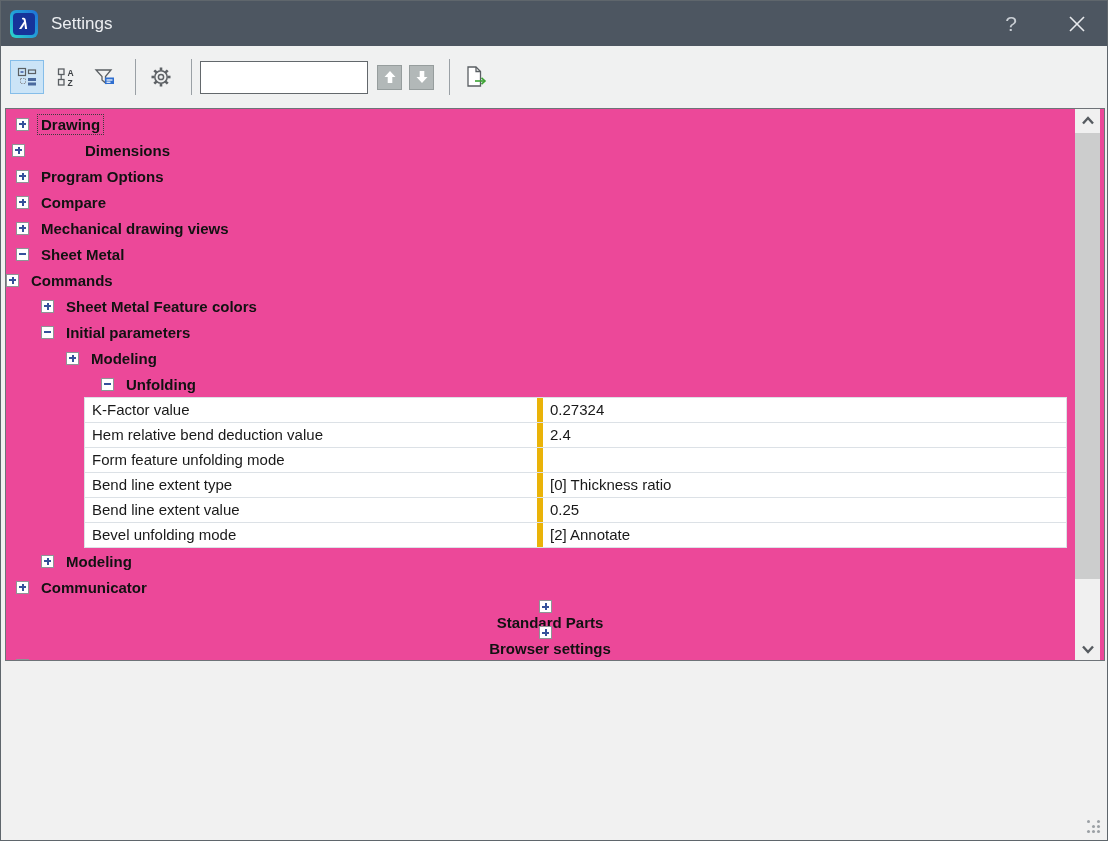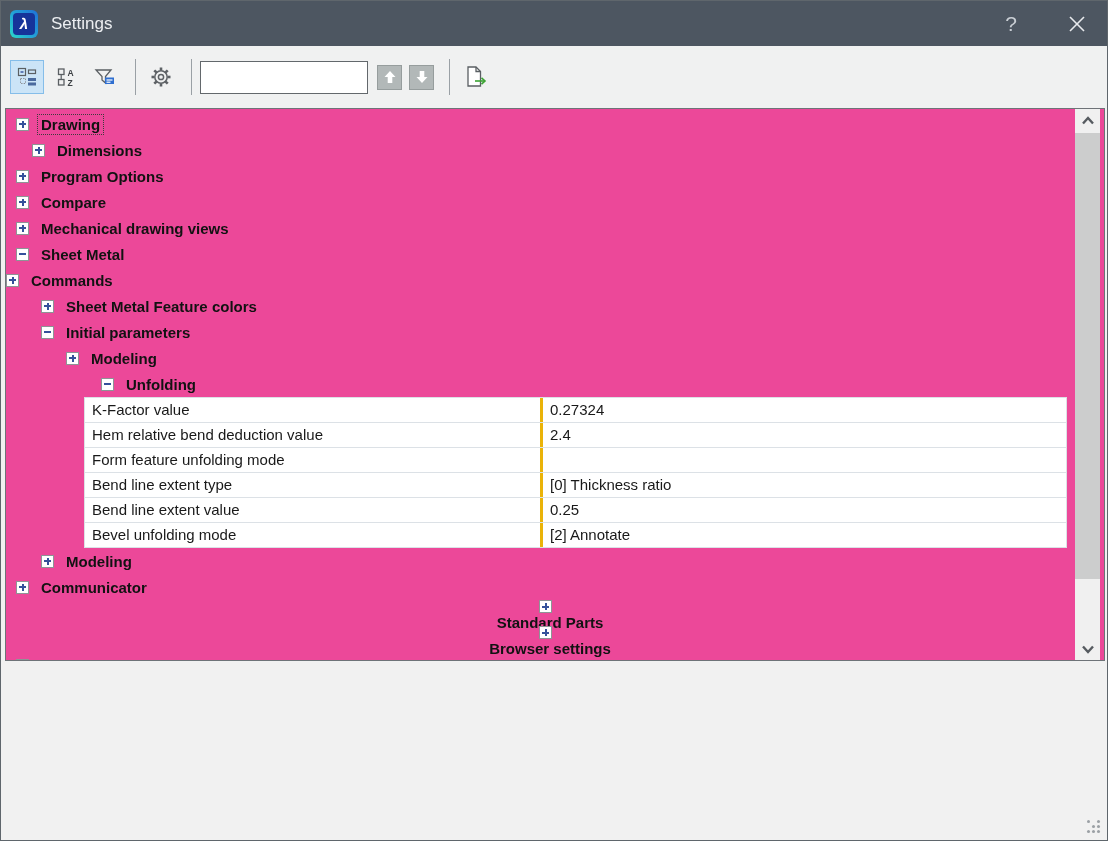--- a/index.html
+++ b/index.html
@@ -51,21 +51,21 @@
                             background:#35519b; }
   .tree-label { margin-left:9px; font-size:15px; font-weight:bold; color:#121212;
                 white-space:nowrap; padding:1px 3px; }
   .tree-label.focused { outline:1px dotted #3c3c3c; }
 
   
   .grid { margin-left:78px; margin-right:8px; border:1px solid #dce1e6; border-bottom:none; }
   .grid-row { display:flex; height:25px; border-bottom:1px solid #dce1e6; background:#fff; }
   .grid-cell { font-size:15px; color:#191919; line-height:24px; padding-left:7px;
                white-space:nowrap; overflow:hidden; }
-  .grid-cell.name { flex:0 0 458px; border-right:3px solid #eab308; }
+  .grid-cell.name { flex:0 0 458px; border-right:6px solid #eab308; }
   .grid-cell.value { flex:1; }
 
   
   .scrollbar { position:absolute; top:0; right:4px; width:25px; height:100%; background:#f0f0f0; }
   .scroll-arrow { position:absolute; left:0; width:25px; height:22px; display:flex;
                   align-items:center; justify-content:center; cursor:pointer; }
   .scroll-arrow.up { top:0; } .scroll-arrow.down { bottom:0; }
   .scroll-thumb { position:absolute; left:0; top:24px; width:25px; height:446px;
                   background:#cccdcd; cursor:pointer; }
 
@@ -162,21 +162,21 @@
       </svg>
     </button>
   </div>
 
   <div class="tree-panel">
     <div class="tree-content">
         <div class="tree-row" style="padding-left: 10px;">
           <span class="expand-box plus"></span>
           <span class="tree-label focused">Drawing</span>
         </div>
-        <div class="tree-row" style="padding-left: 26px;">
+        <div class="tree-row" style="padding-left: 6px; gap: 48px;">
           <span class="expand-box plus"></span>
           <span class="tree-label">Dimensions</span>
         </div>
         <div class="tree-row" style="padding-left: 10px;">
           <span class="expand-box plus"></span>
           <span class="tree-label">Program Options</span>
         </div>
         <div class="tree-row" style="padding-left: 10px;">
           <span class="expand-box plus"></span>
           <span class="tree-label">Compare</span>

